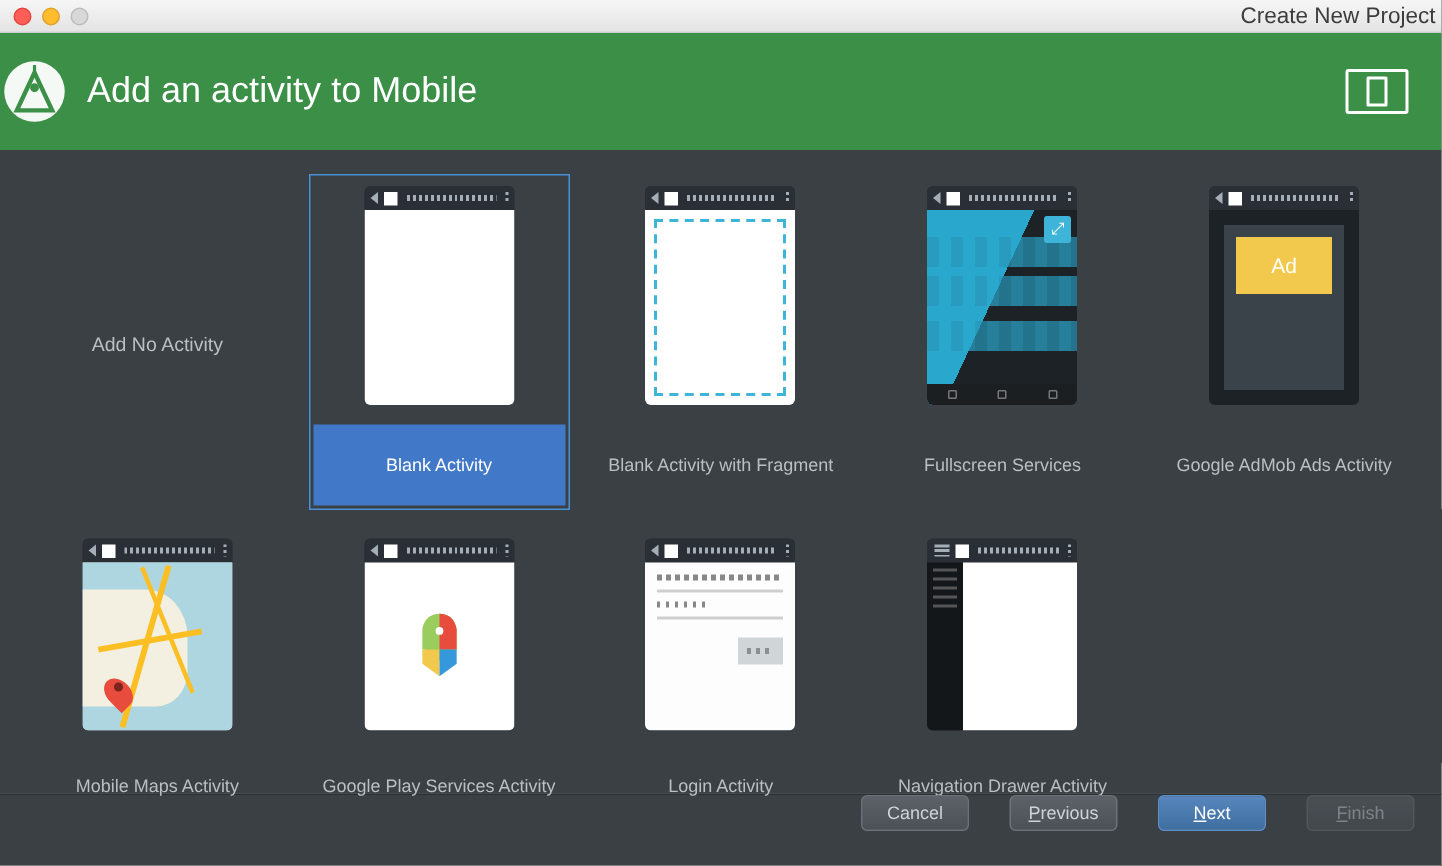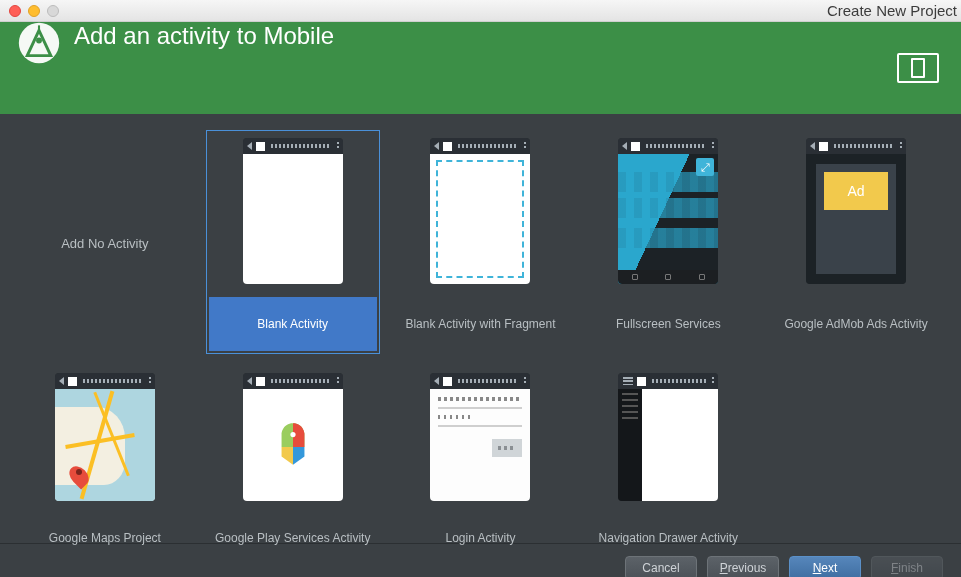--- a/index.html
+++ b/index.html
@@ -4,21 +4,21 @@
 <style>
   *{box-sizing:border-box;margin:0;padding:0;font-family:-apple-system,BlinkMacSystemFont,"Segoe UI",Arial,sans-serif}
   body{width:961px;height:577px;background:#ececec;overflow:hidden}
   .titlebar{height:22px;background:linear-gradient(#f6f6f6,#e4e4e4);border-bottom:1px solid #cfcfcf;display:flex;align-items:center;position:relative}
   .traffic{display:flex;gap:7px;margin-left:9px}
   .tl{width:12px;height:12px;border-radius:50%}
   .tl.red{background:#ff5f57;border:1px solid #e24640}
   .tl.yel{background:#ffbd2e;border:1px solid #e1a128}
   .tl.grn{background:#d8d8d8;border:1px solid #bcbcbc}
   .title{position:absolute;left:0;right:4px;text-align:right;font-size:15px;color:#3c3c3c}
-  .header{height:92px;background:#3c8f47;display:flex;padding:0 18px;position:relative}
+  .header{height:78px;background:#3c8f47;display:flex;align-items:center;padding:0 2px;position:relative}
   .logo{width:42px;height:42px;margin-right:14px;position:relative}
   .logo svg{width:100%;height:100%}
   .htxt{color:#fff;font-size:24px;font-weight:300}
   .dev-icon{position:absolute;right:22px;top:50%;transform:translateY(-50%);width:42px;height:30px;border:2px solid #fff;border-radius:2px;display:flex;align-items:center;justify-content:center}
   .dev-icon::after{content:"";width:10px;height:16px;border:2px solid #fff;border-radius:1px}
   .content{background:#3b4044;height:calc(577px - 22px - 78px - 48px);padding:16px 18px 12px}
   .grid{display:grid;grid-template-columns:repeat(5,1fr);gap:14px;height:100%}
   .cell{display:flex;flex-direction:column;align-items:center;gap:10px;border:1px solid transparent;padding:4px 2px 2px;cursor:pointer}
   .cell.selected{border:1px solid #4a90d9}
   .thumb{width:100%;height:152px;display:flex;align-items:center;justify-content:center}
@@ -80,21 +80,21 @@
   .md .md-r{flex:1;background:#2aa7cd;padding:6px}
   .md .card{background:#fff;height:58%;border-radius:2px}
   .md .sqg{margin-top:6px;height:4px;background:repeating-linear-gradient(90deg,#1e8aa8 0 4px,transparent 4px 8px)}
   
   .nd .screen{display:flex}
   .nd .drawer{width:24%;background:#14171a;display:flex;flex-direction:column;padding:4px;gap:4px}
   .nd .drawer div{height:2px;background:#555}
   .nd .remain{flex:1;background:#fff}
   .nd .statusbar .menu{width:10px;height:8px;display:flex;flex-direction:column;justify-content:space-between;margin-left:1px}
   .nd .statusbar .menu span{height:1.5px;background:#a5aeb6}
-  .footer{height:48px;background:#3b4044;border-top:1px solid #2b2f32;display:flex;align-items:center;justify-content:flex-end;padding:0 18px;gap:10px}
+  .footer{height:48px;background:#3b4044;border-top:1px solid #2b2f32;display:flex;justify-content:flex-end;padding:0 18px;gap:27px}
   .wbtn{min-width:72px;height:24px;border:1px solid #6d7378;border-radius:4px;background:linear-gradient(#5c6268,#4b5157);color:#cfd3d7;font-size:12px;display:flex;align-items:center;justify-content:center;cursor:pointer}
   .wbtn.primary{border-color:#5b90c8;background:linear-gradient(#5686bb,#3f6ea1);color:#fff}
   .wbtn.disabled{opacity:.45;cursor:default}
   .u{text-decoration:underline}
 </style>
 </head>
 <body>
 
 <div class="titlebar">
   <div class="traffic">
@@ -214,21 +214,21 @@
         <div class="screen">
           <div class="water"></div>
               <div class="land"></div>
           <div class="road r1"></div>
               <div class="road r2"></div>
               <div class="road r3"></div>
           <div class="pin"></div>
         </div>
       </div>
         </div>
-      <div class="label">Google Maps Project</div>
+      <div class="label">Mobile Maps Activity</div>
     </div>
 
     <div class="cell small">
       <div class="thumb">
           <div class="phone play" style="height:128px">
         <div class="statusbar">
               <span class="sb-back"></span>
               <span class="sb-doc"></span>
               <span class="sb-squiggle"></span>
               <span class="sb-dots"></span>

